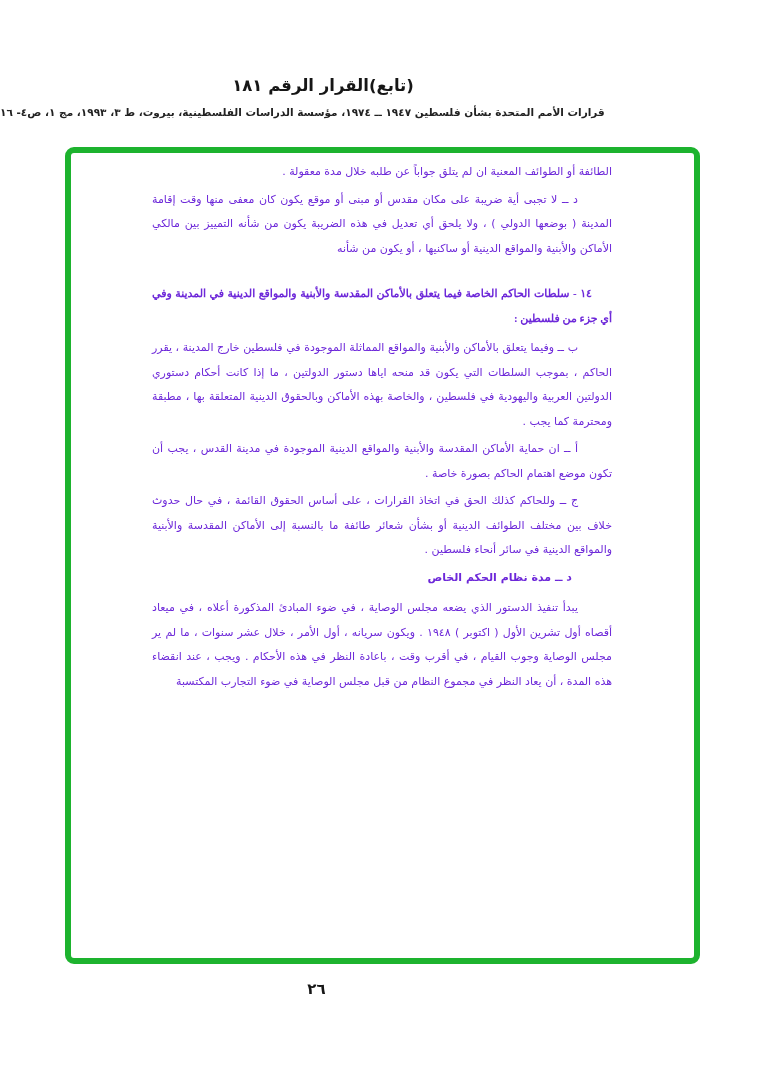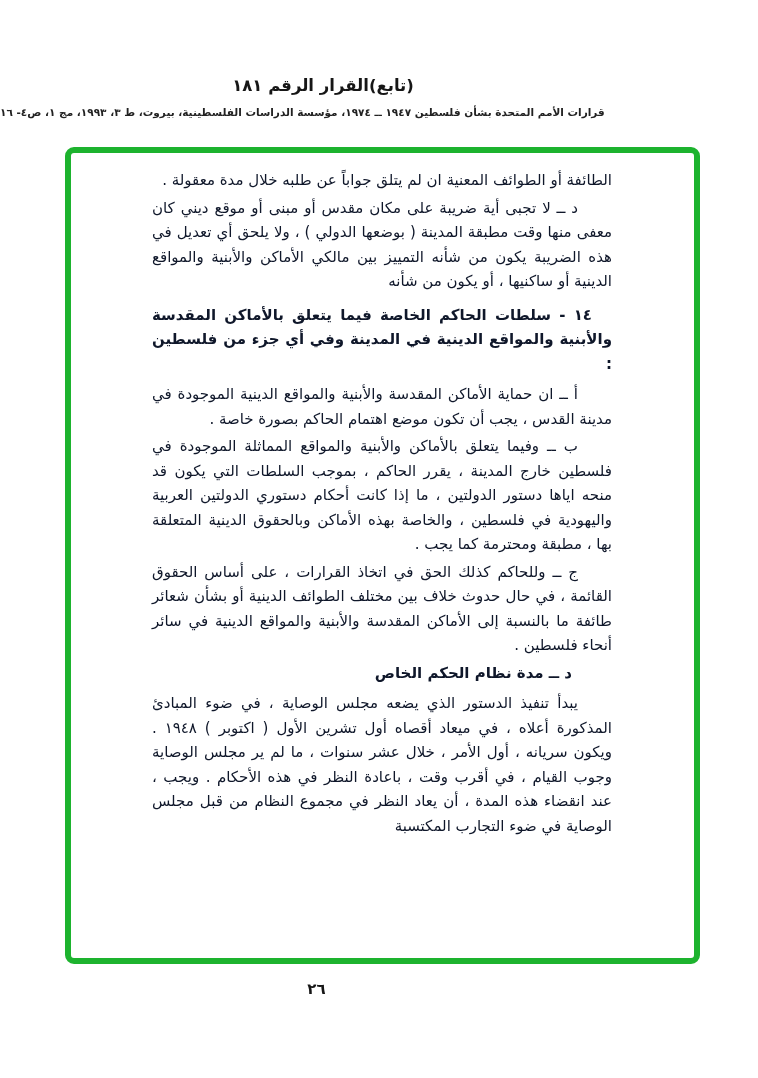--- a/index.html
+++ b/index.html
@@ -44,40 +44,41 @@
     top: 147px;
     width: 635px;
     height: 817px;
     box-sizing: border-box;
     border: 6px solid #1db32e;
     border-radius: 9px;
     background: transparent;
   }
   .text-column {
     position: absolute;
-    top: 168px;
+    top: 160px;
     right: 146px;
     width: 460px;
     direction: rtl;
     text-align: justify;
-    font-size: 15px;
+    font-size: 11px;
     line-height: 24.5px;
-    color: #0f172a;
+    color: #6d28d9;
   }
   .text-column p {
     margin: 0 0 3px 0;
   }
   .text-column p.indent {
     text-indent: 34px;
   }
   .text-column p.heading {
     font-weight: bold;
-    margin-top: 9px;
+    margin-top: 20px;
     margin-bottom: 6px;
     text-indent: 20px;
+    font-family: Liberation Serif, serif;
   }
   .text-column p.subheading {
     font-weight: bold;
     margin-top: 0;
     margin-bottom: 6px;
     text-indent: 40px;
   }
   .page-number {
     position: absolute;
     top: 980px;
@@ -95,22 +96,22 @@
 <body>
 
 <div class="page-header-title">(تابع)القرار الرقم ١٨١</div>
 
 <div class="page-header-source">قرارات الأمم المتحدة بشأن فلسطين ١٩٤٧ ــ ١٩٧٤، مؤسسة الدراسات الفلسطينية، بيروت، ط ٣، ١٩٩٣، مج ١، ص٤- ١٦</div>
 
 <div class="green-frame" style="border-color: rgb(29, 179, 46);"></div>
 
 <div class="text-column" id="text-column" dir="rtl">
     <p class="">الطائفة أو الطوائف المعنية ان لم يتلق جواباً عن طلبه خلال مدة معقولة .</p>
-    <p class=" indent">د ــ لا تجبى أية ضريبة على مكان مقدس أو مبنى أو موقع ديني كان معفى منها وقت مطبقة المدينة ( بوضعها الدولي ) ، ولا يلحق أي تعديل في هذه الضريبة يكون من شأنه التمييز بين مالكي الأماكن والأبنية والمواقع الدينية أو ساكنيها ، أو يكون من شأنه</p>
+    <p class=" indent">د ــ لا تجبى أية ضريبة على مكان مقدس أو مبنى أو موقع يكون كان معفى منها وقت إقامة المدينة ( بوضعها الدولي ) ، ولا يلحق أي تعديل في هذه الضريبة يكون من شأنه التمييز بين مالكي الأماكن والأبنية والمواقع الدينية أو ساكنيها ، أو يكون من شأنه</p>
     <p class="heading">١٤ - سلطات الحاكم الخاصة فيما يتعلق بالأماكن المقدسة والأبنية والمواقع الدينية في المدينة وفي أي جزء من فلسطين :</p>
+    <p class=" indent">ب ــ وفيما يتعلق بالأماكن والأبنية والمواقع المماثلة الموجودة في فلسطين خارج المدينة ، يقرر الحاكم ، بموجب السلطات التي يكون قد منحه اياها دستور الدولتين ، ما إذا كانت أحكام دستوري الدولتين العربية واليهودية في فلسطين ، والخاصة بهذه الأماكن وبالحقوق الدينية المتعلقة بها ، مطبقة ومحترمة كما يجب .</p>
     <p class=" indent">أ ــ ان حماية الأماكن المقدسة والأبنية والمواقع الدينية الموجودة في مدينة القدس ، يجب أن تكون موضع اهتمام الحاكم بصورة خاصة .</p>
-    <p class=" indent">ب ــ وفيما يتعلق بالأماكن والأبنية والمواقع المماثلة الموجودة في فلسطين خارج المدينة ، يقرر الحاكم ، بموجب السلطات التي يكون قد منحه اياها دستور الدولتين ، ما إذا كانت أحكام دستوري الدولتين العربية واليهودية في فلسطين ، والخاصة بهذه الأماكن وبالحقوق الدينية المتعلقة بها ، مطبقة ومحترمة كما يجب .</p>
     <p class=" indent">ج ــ وللحاكم كذلك الحق في اتخاذ القرارات ، على أساس الحقوق القائمة ، في حال حدوث خلاف بين مختلف الطوائف الدينية أو بشأن شعائر طائفة ما بالنسبة إلى الأماكن المقدسة والأبنية والمواقع الدينية في سائر أنحاء فلسطين .</p>
     <p class="subheading">د ــ مدة نظام الحكم الخاص</p>
     <p class=" indent">يبدأ تنفيذ الدستور الذي يضعه مجلس الوصاية ، في ضوء المبادئ المذكورة أعلاه ، في ميعاد أقصاه أول تشرين الأول ( اكتوبر ) ١٩٤٨ . ويكون سريانه ، أول الأمر ، خلال عشر سنوات ، ما لم ير مجلس الوصاية وجوب القيام ، في أقرب وقت ، باعادة النظر في هذه الأحكام . ويجب ، عند انقضاء هذه المدة ، أن يعاد النظر في مجموع النظام من قبل مجلس الوصاية في ضوء التجارب المكتسبة</p>
   </div>
 
 <div class="page-number">٢٦</div>
 
 </body></html>

